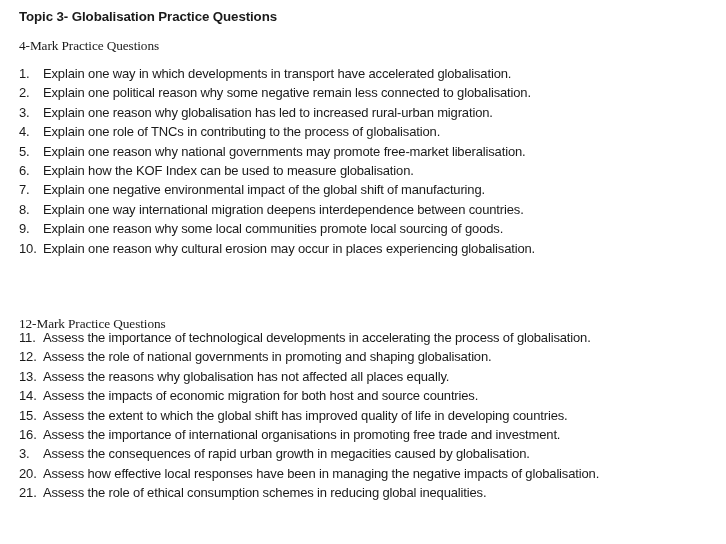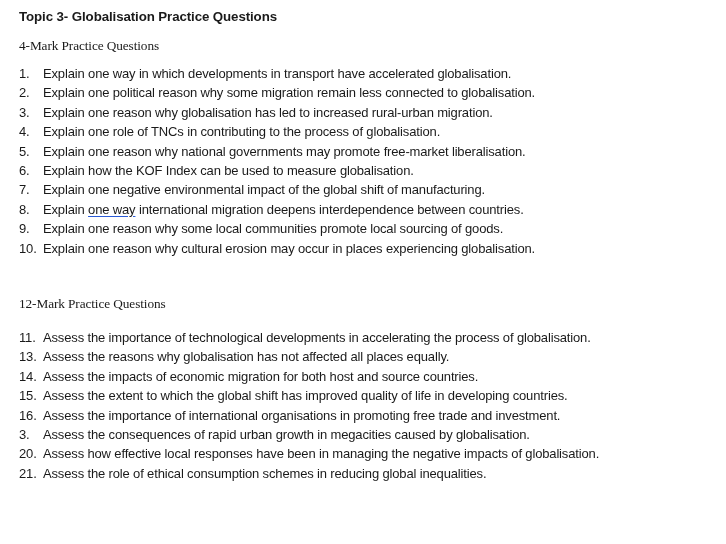--- a/index.html
+++ b/index.html
@@ -56,52 +56,52 @@
       position: relative;
     }
     .q-num {
       display: inline-block;
       width: 24px;
     }
     .q-text {
       display: inline;
     }
     .underlined {
-      text-decoration: underline;
       text-decoration-color: #2b5bd7;
       text-underline-offset: 2px;
       margin-top: 16px;
     }
   </style>
 </head>
 <body>
 
 <div class="page">
 
   <div class="doc-title">Topic 3- Globalisation Practice Questions</div>
 
   <div class="section-heading" style="top:38px;">4-Mark Practice Questions</div>
 
   <ol class="q-list" style="top:64px;">
     <li class="q-item"><span class="q-num">1.</span><span class="q-text">Explain one way in which developments in transport have accelerated globalisation.</span></li>
-    <li class="q-item"><span class="q-num">2.</span><span class="q-text">Explain one political reason why some migration remain less connected to globalisation.</span></li>
+    <li class="q-item"><span class="q-num">2.</span><span class="q-text">Explain one political reason why some negative remain less connected to globalisation.</span></li>
     <li class="q-item"><span class="q-num">3.</span><span class="q-text">Explain one reason why globalisation has led to increased rural-urban migration.</span></li>
     <li class="q-item"><span class="q-num">4.</span><span class="q-text">Explain one role of TNCs in contributing to the process of globalisation.</span></li>
     <li class="q-item"><span class="q-num">5.</span><span class="q-text">Explain one reason why national governments may promote free-market liberalisation.</span></li>
     <li class="q-item"><span class="q-num">6.</span><span class="q-text">Explain how the KOF Index can be used to measure globalisation.</span></li>
     <li class="q-item"><span class="q-num">7.</span><span class="q-text">Explain one negative environmental impact of the global shift of manufacturing.</span></li>
     <li class="q-item"><span class="q-num">8.</span><span class="q-text"><span>Explain </span><span class="underlined">one way</span><span> international migration deepens interdependence between countries.</span></span></li>
     <li class="q-item"><span class="q-num">9.</span><span class="q-text">Explain one reason why some local communities promote local sourcing of goods.</span></li>
     <li class="q-item"><span class="q-num">10.</span><span class="q-text">Explain one reason why cultural erosion may occur in places experiencing globalisation.</span></li>
   </ol>
 
-  <div class="section-heading" style="top:296px;">12-Mark Practice Questions</div>
+  <div class="section-heading" style="top:316px;">12-Mark Practice Questions</div>
 
   <ol class="q-list" style="top:328px;">
     <li class="q-item"><span class="q-num">11.</span><span class="q-text">Assess the importance of technological developments in accelerating the process of globalisation.</span></li>
+    <li class="q-item"><span class="q-num">12.</span><span class="q-text">Assess the role of national governments in promoting and shaping globalisation.</span></li>
     <li class="q-item"><span class="q-num">13.</span><span class="q-text">Assess the reasons why globalisation has not affected all places equally.</span></li>
     <li class="q-item"><span class="q-num">14.</span><span class="q-text">Assess the impacts of economic migration for both host and source countries.</span></li>
     <li class="q-item"><span class="q-num">15.</span><span class="q-text">Assess the extent to which the global shift has improved quality of life in developing countries.</span></li>
     <li class="q-item"><span class="q-num">16.</span><span class="q-text">Assess the importance of international organisations in promoting free trade and investment.</span></li>
     <li class="q-item"><span class="q-num">3.</span><span class="q-text">Assess the consequences of rapid urban growth in megacities caused by globalisation.</span></li>
     <li class="q-item"><span class="q-num">20.</span><span class="q-text">Assess how effective local responses have been in managing the negative impacts of globalisation.</span></li>
     <li class="q-item"><span class="q-num">21.</span><span class="q-text">Assess the role of ethical consumption schemes in reducing global inequalities.</span></li>
   </ol>
 
 </div>

